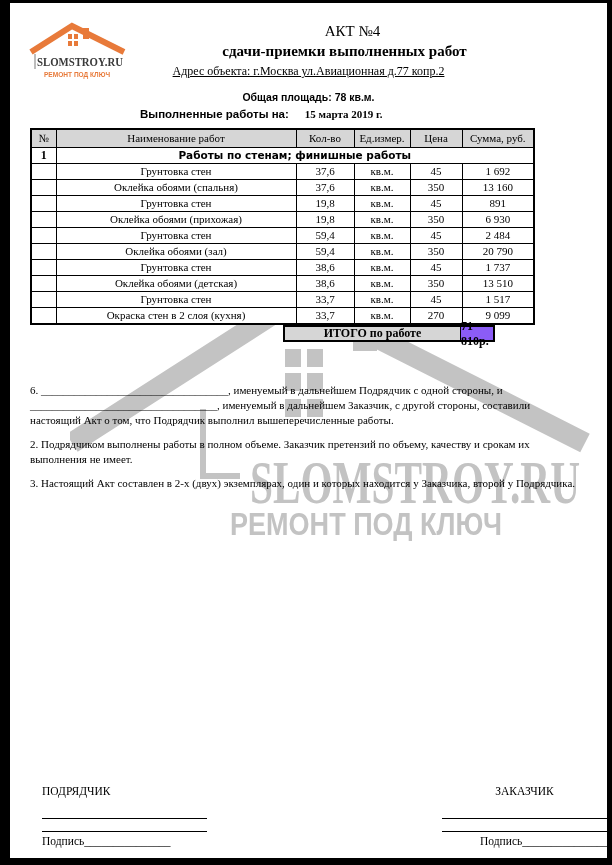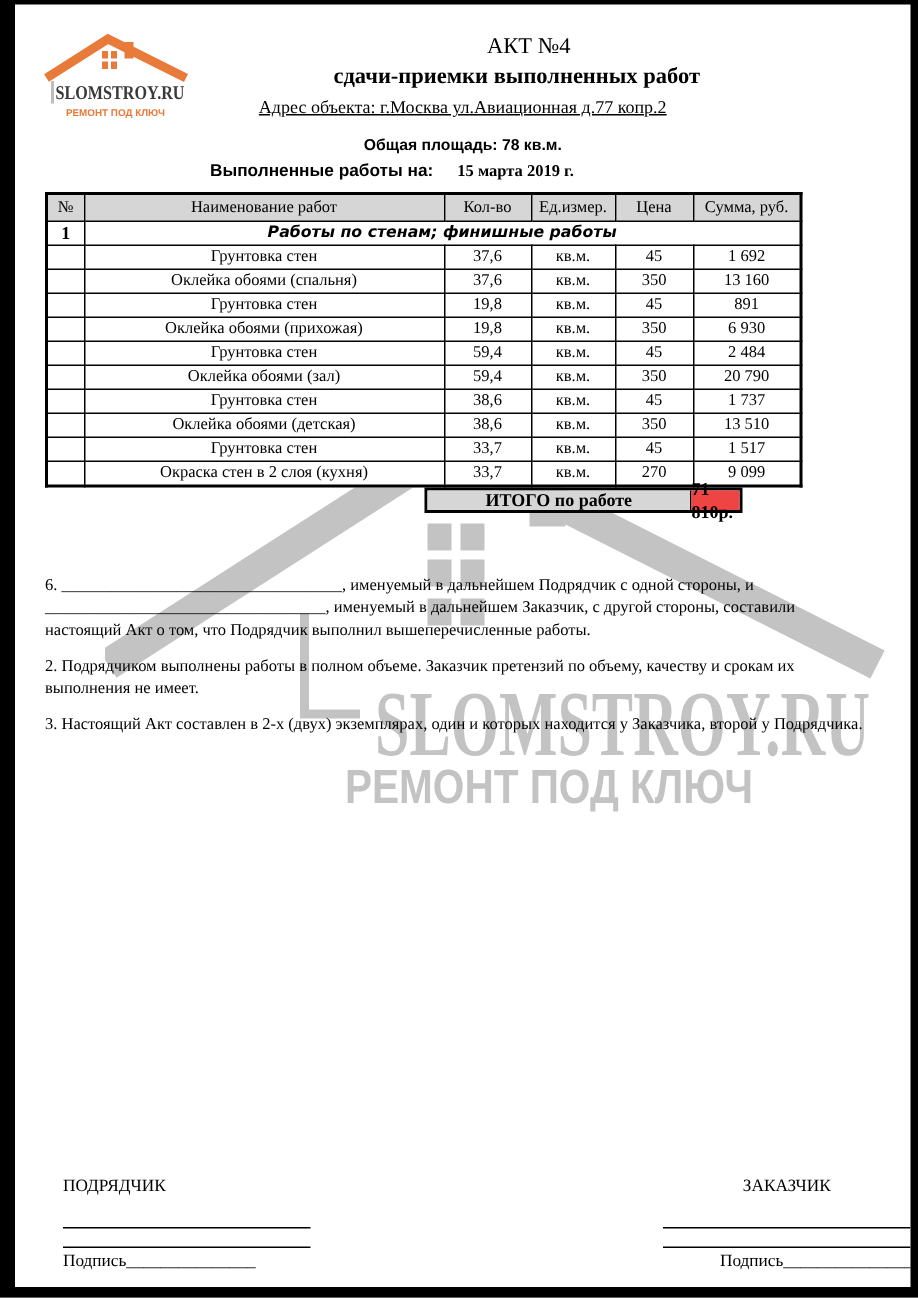--- a/index.html
+++ b/index.html
@@ -31,30 +31,30 @@
     font-size:11px;background:#fff;
   }
   table.works th,table.works td{
     border:1px solid #000;padding:0 2px;height:15px;line-height:13px;
     overflow:hidden;white-space:nowrap;text-align:center;vertical-align:middle;
     font-weight:normal;background:#fff;
   }
   table.works thead th{background:#d6d6d6;height:17px;}
   table.works{border:2px solid #000;}
   td.name{text-align:left;padding-left:4px;}
-  tr.section td{font-family:"DejaVu Sans",sans-serif;font-style:italic;font-weight:bold;font-size:10.5px;}
+  tr.section td{font-family:"DejaVu Sans",sans-serif;font-weight:bold;font-size:10.5px;}
   tr.section td.num{font-family:"Liberation Serif",serif;font-style:normal;font-size:12px;}
   
   .total-row{
     position:absolute;left:273px;top:322px;width:212px;height:17px;z-index:2;
     display:flex;border:2px solid #000;box-sizing:border-box;font-size:12px;font-weight:bold;
   }
   .total-label{width:175px;background:#d6d6d6;border-right:1px solid #000;
     display:flex;align-items:center;justify-content:center;}
-  .total-value{flex:1;background:#ef4444;display:flex;align-items:center;justify-content:center;}
+  .total-value{flex:1;background:#8b5cf6;display:flex;align-items:center;justify-content:center;}
   
   .watermark{position:absolute;left:60px;top:288px;z-index:1;pointer-events:none;}
   
   .terms{position:absolute;left:20px;top:380px;width:548px;z-index:2;}
   .terms p{margin:0 0 9px 0;font-size:11px;line-height:15px;}
   
   .sig-block{position:absolute;top:782px;width:165px;z-index:2;font-size:11.5px;}
   .sig-left{left:32px;}
   .sig-right{left:432px;}
   .sig-title{margin-bottom:9px;}

